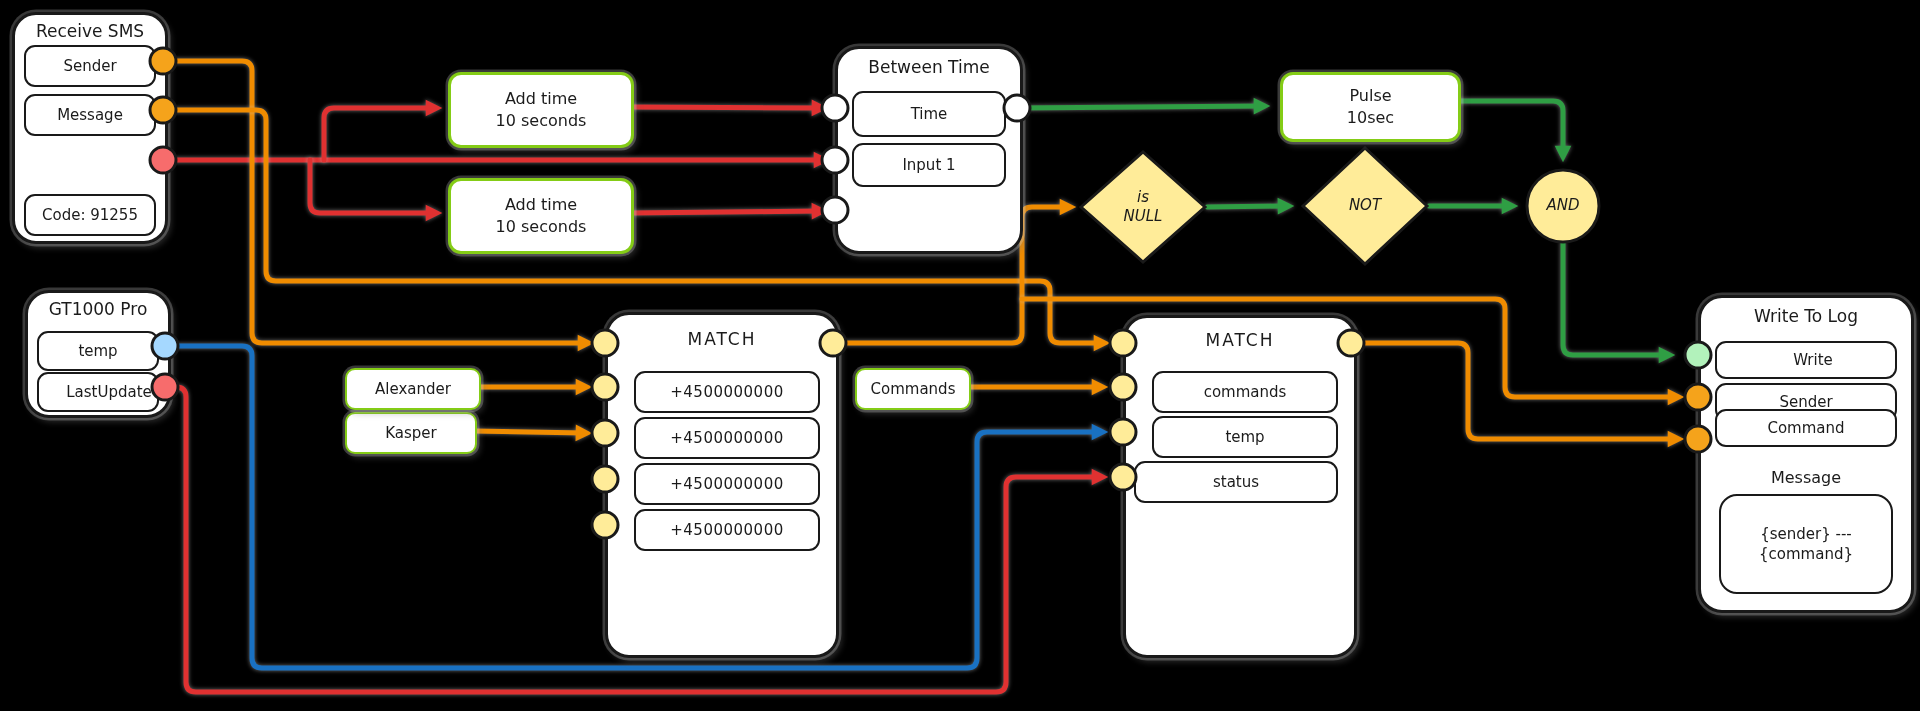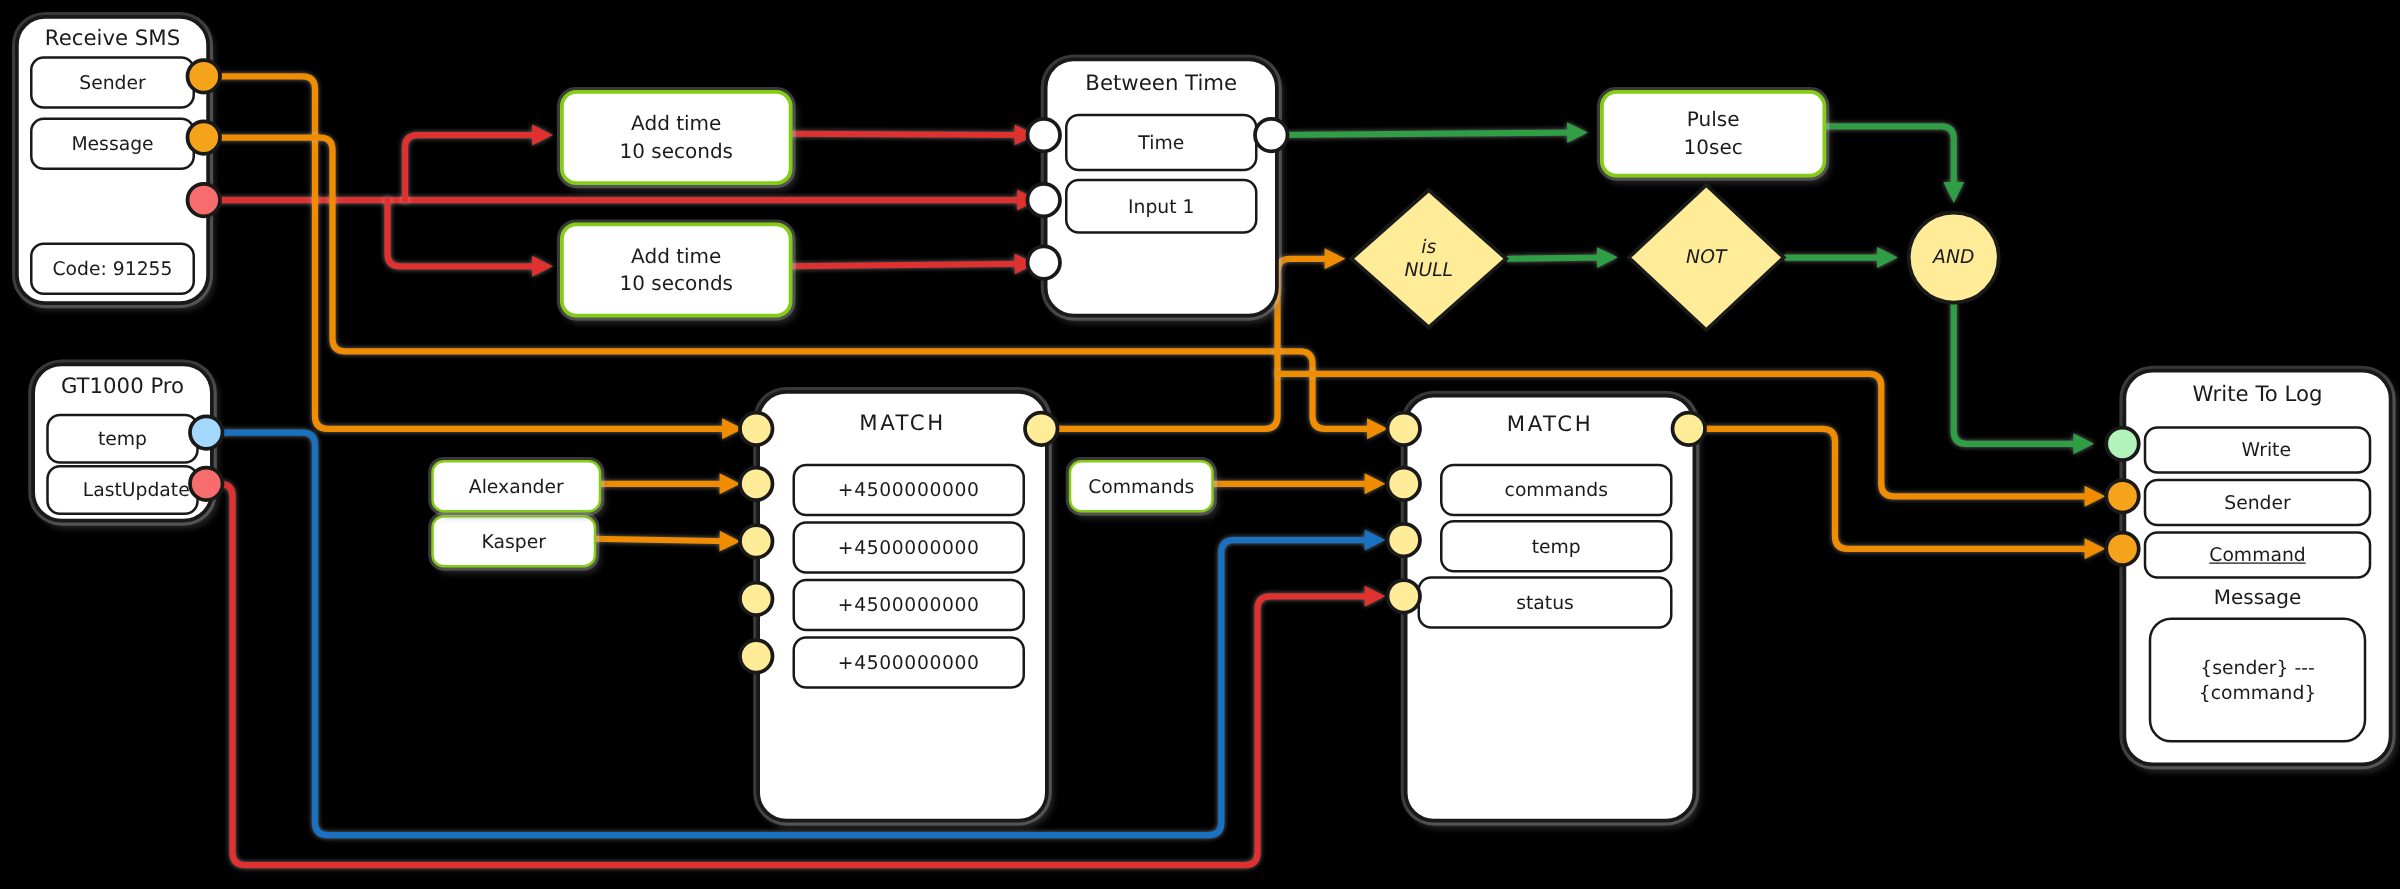--- a/index.html
+++ b/index.html
@@ -116,21 +116,21 @@
     <div class="title" style="top:12px;letter-spacing:2px;">MATCH</div>
     <div class="fbox" style="left:26px;right:16px;top:53px;height:38px;">commands</div>
     <div class="fbox" style="left:26px;right:16px;top:98px;height:38px;">temp</div>
     <div class="fbox" style="left:8px;right:16px;top:143px;height:38px;">status</div>
   </div>
 
   <div class="node" style="left:1698px;top:295px;width:210px;height:312px;">
     <div class="title" style="top:8px;">Write To Log</div>
     <div class="fbox" style="left:14px;right:14px;top:43px;height:34px;padding-left:14px;">Write</div>
     <div class="fbox" style="left:14px;right:14px;top:85px;height:34px;">Sender</div>
-    <div class="fbox" style="left:14px;right:14px;top:127px;height:34px;text-decoration:underline;">Command</div>
+    <div class="fbox" style="left:14px;right:14px;top:111px;height:34px;">Command</div>
     <div class="title" style="top:170px;font-size:16px;">Message</div>
     <div class="fbox pre" style="left:18px;right:18px;top:196px;height:96px;border-radius:18px;text-align:center;">{sender} ---
 {command}</div>
   </div>
 
   <div class="dlabel" style="left:1093px;top:177px;width:100px;height:60px;">is
 NULL</div>
   <div class="dlabel" style="left:1315px;top:186px;width:100px;height:40px;">NOT</div>
   <div class="dlabel" style="left:1523px;top:186px;width:80px;height:40px;">AND</div>
 

